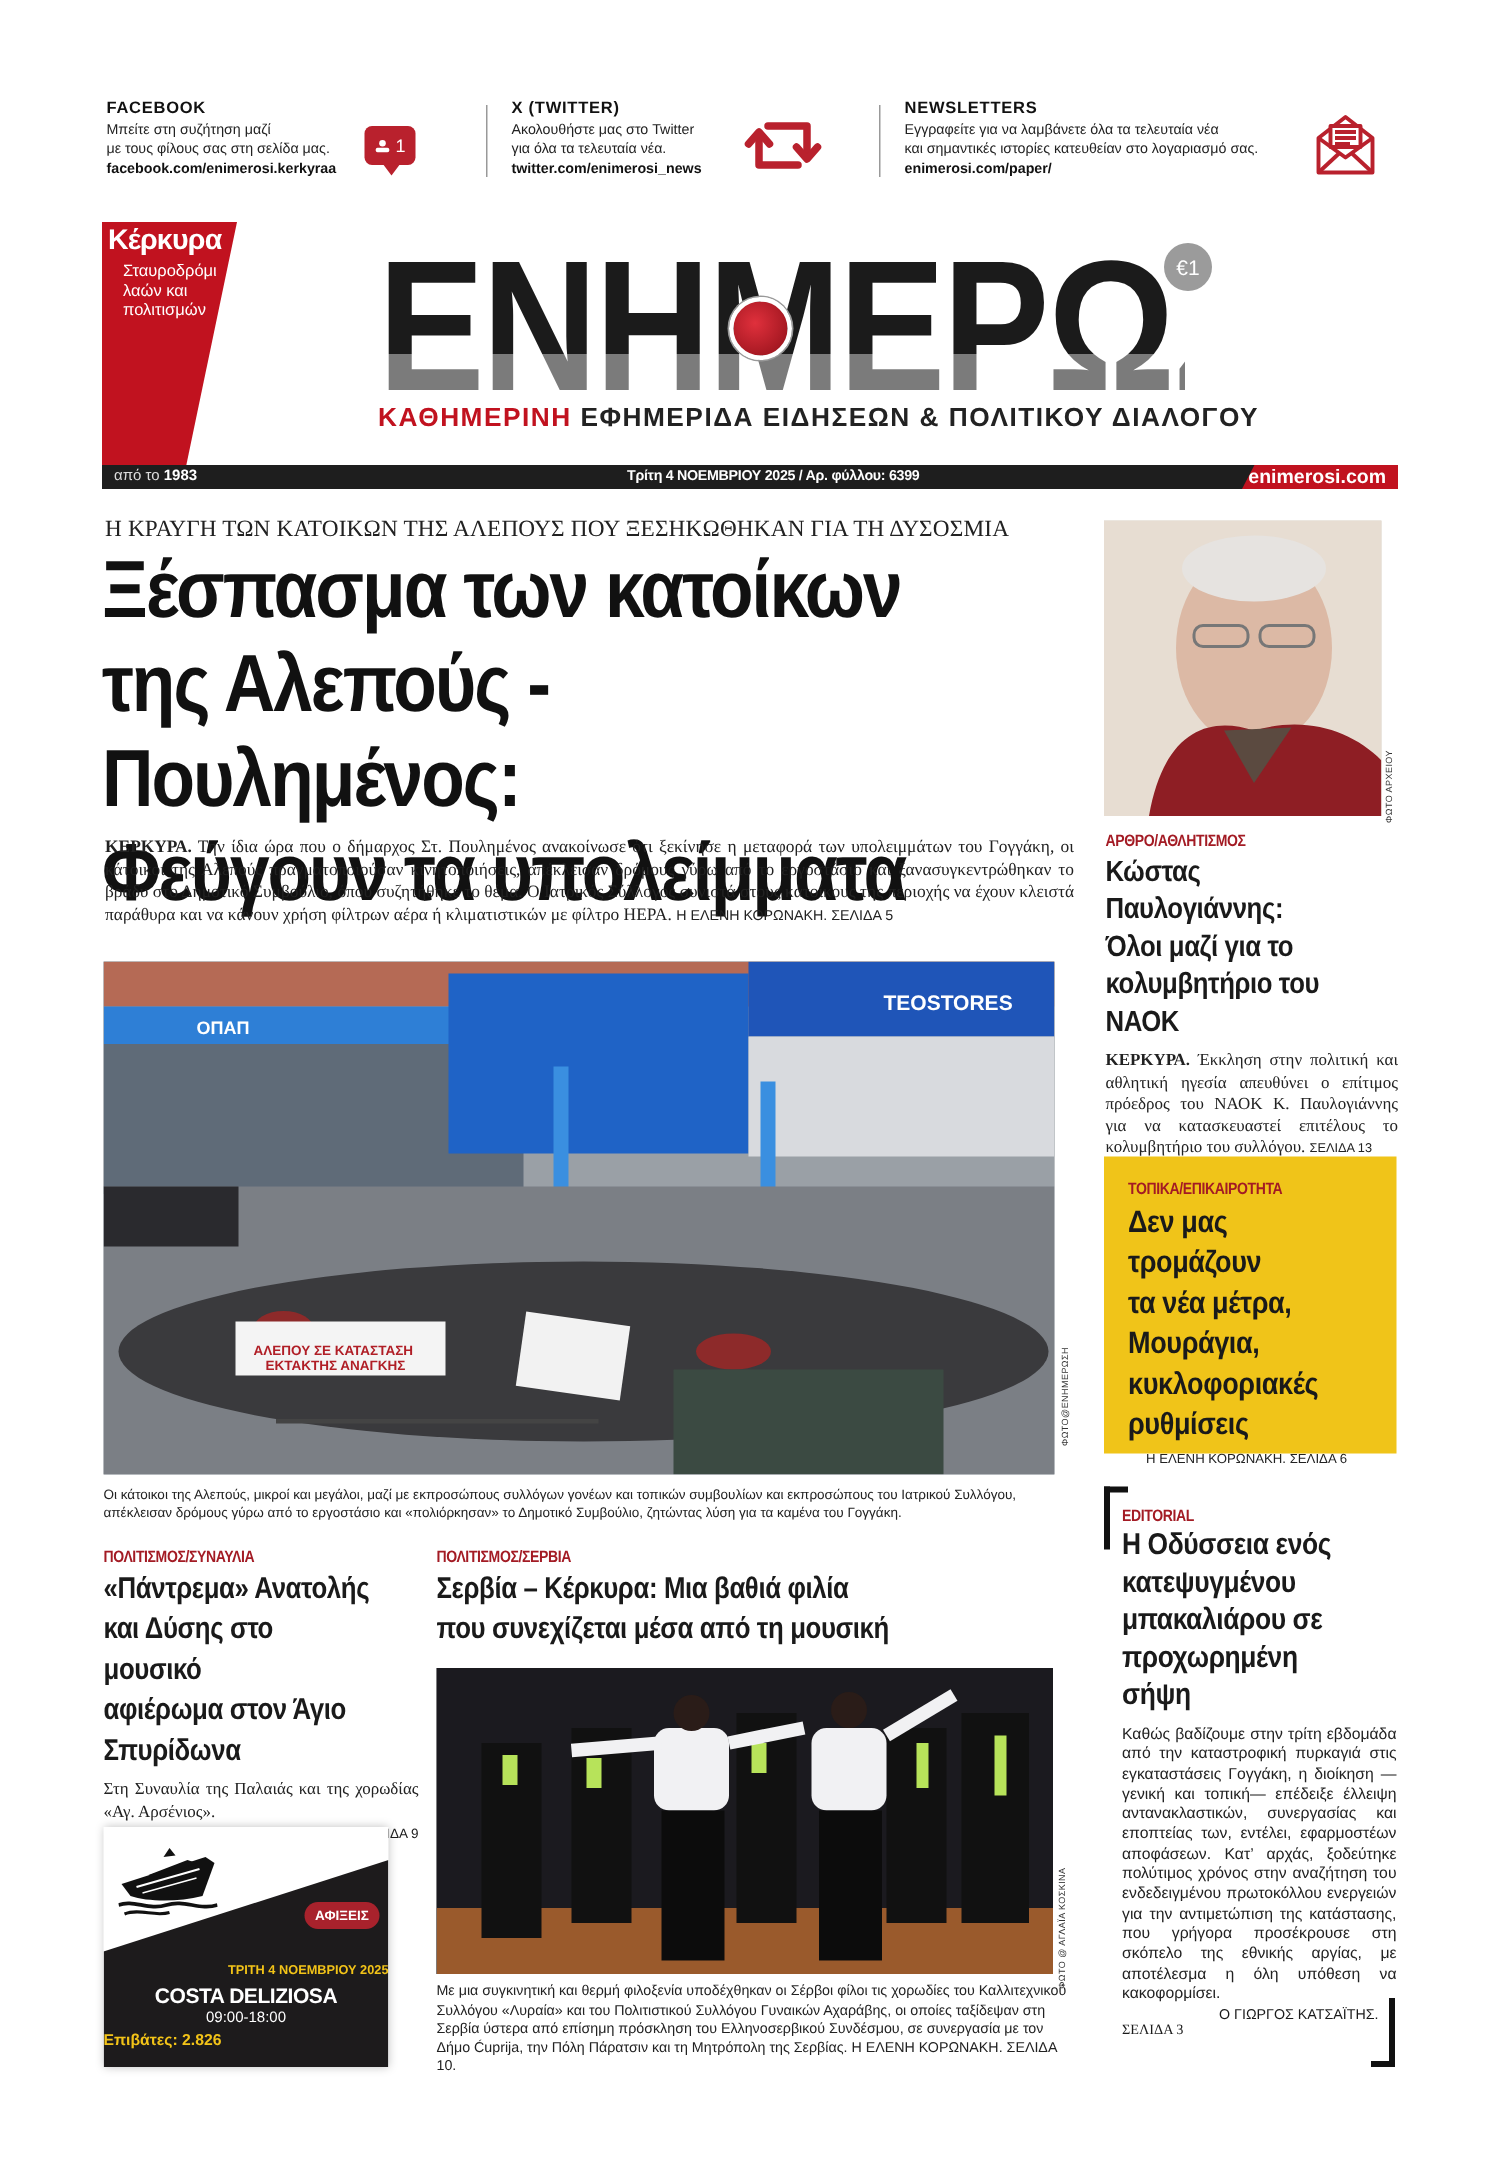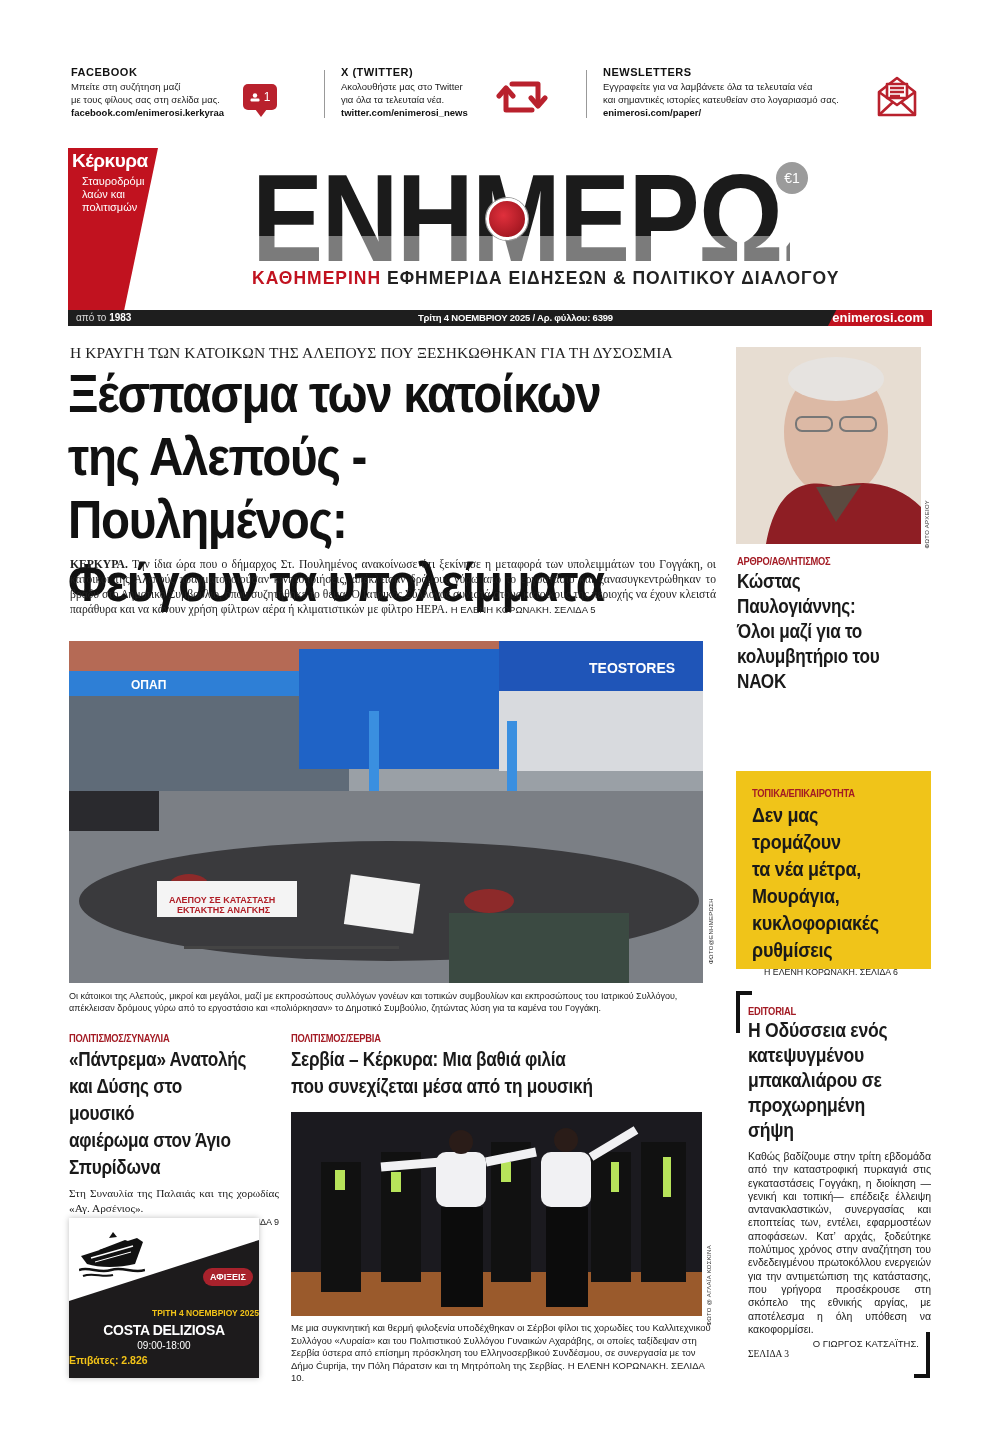--- a/index.html
+++ b/index.html
@@ -232,20 +232,23 @@
 </div>
 <div class="credit-vert" style="left:924px;top:500px;">ΦΩΤΟ ΑΡΧΕΙΟΥ</div>
 
 <div class="abs" style="left:737px;top:555px;width:195px;">
   <div class="sec-label">ΑΡΘΡΟ/ΑΘΛΗΤΙΣΜΟΣ</div>
   <div class="r-head" style="margin-top:2px;">
     <div>Κώστας Παυλογιάννης:</div>
     <div>Όλοι μαζί για το</div>
     <div>κολυμβητήριο του ΝΑΟΚ</div>
   </div>
+  <div class="r-body" style="margin-top:6px;">
+    <b>ΚΕΡΚΥΡΑ.</b><span> Έκκληση στην πολιτική και αθλητική ηγεσία απευθύνει ο επίτιμος πρόεδρος του ΝΑΟΚ Κ. Παυλογιάννης για να κατασκευαστεί επιτέλους το κολυμβητήριο του συλλόγου. </span><span class="small-caps-by">ΣΕΛΙΔΑ 13</span>
+  </div>
 </div>
 
 <div class="yellow-box">
   <div class="abs" style="left:16px;top:16px;width:175px;">
     <div class="sec-label" style="color:#a31b24;">ΤΟΠΙΚΑ/ΕΠΙΚΑΙΡΟΤΗΤΑ</div>
     <div class="r-head" style="font-size:20.5px;line-height:27px;margin-top:2px;">
       <div>Δεν μας τρομάζουν</div>
       <div>τα νέα μέτρα,</div>
       <div>Μουράγια,</div>
       <div>κυκλοφοριακές</div>

